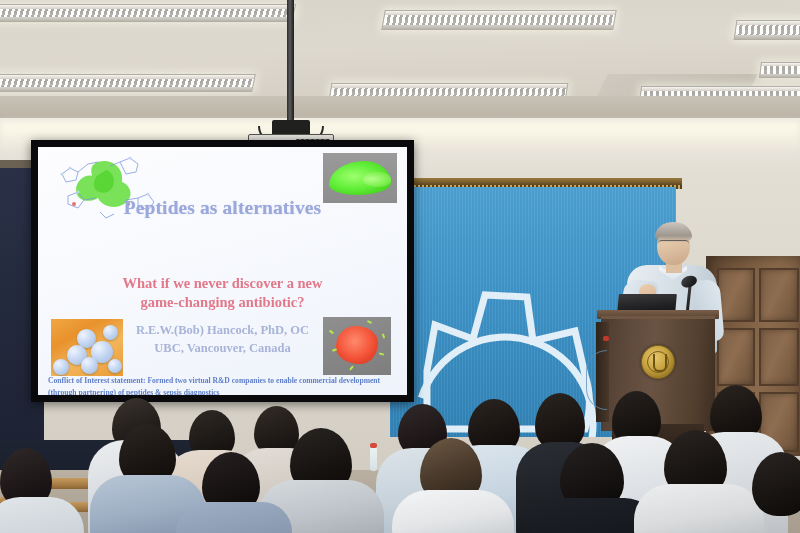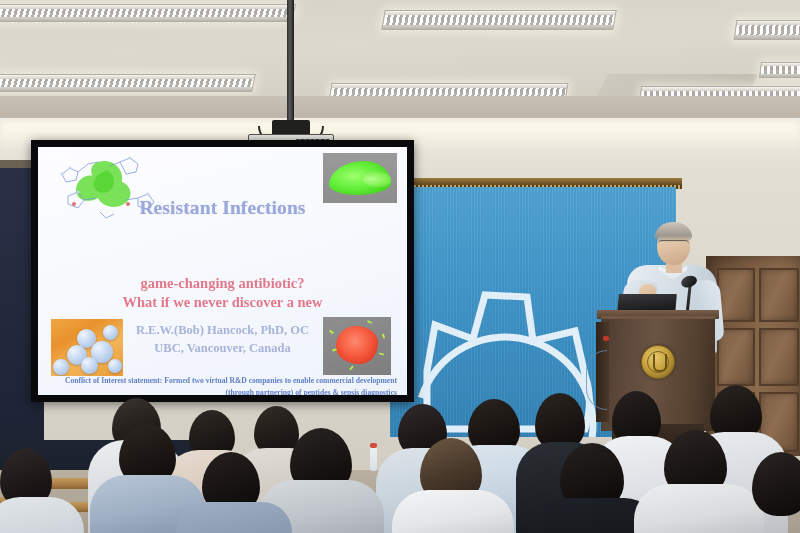--- a/index.html
+++ b/index.html
@@ -228,21 +228,21 @@
     font-family: "Liberation Serif", serif;
     font-weight: bold;
     font-size: 12.5px;
     line-height: 1.45;
     color: #a8b3d8;
   }
   .slide-coi {
     position: absolute;
     left: 10px; top: 228px;
     width: 349px;
-    text-align: right;
+    text-align: left;
     font-family: "Liberation Serif", serif;
     font-weight: bold;
     font-size: 7.6px;
     line-height: 1.55;
     color: #5f7fc7;
   }
 
   
   .img-peptide {
     position: absolute;
@@ -645,26 +645,26 @@
             <circle cx="74" cy="52" r="2"></circle>
         </g>
       </svg>
 
       <div class="img-green3d">
         <div class="green-blob"></div>
         <div class="green-blob2"></div>
       </div>
 
       <div class="slide-title">
-        <div>Resistant Infections</div>
+        <div>Peptides as alternatives</div>
       </div>
 
       <div class="slide-subtitle">
+        <div>What if we never discover a new</div>
         <div>game-changing antibiotic?</div>
-        <div>What if we never discover a new</div>
       </div>
 
       <div class="slide-author">
         <div>R.E.W.(Bob) Hancock, PhD, OC</div>
         <div>UBC, Vancouver, Canada</div>
       </div>
 
       <div class="img-bacteria">
         <div class="cocc" style="left:26px; top:10px; width:19px; height:19px;"></div>
         <div class="cocc" style="left:40px; top:22px; width:22px; height:22px;"></div>

